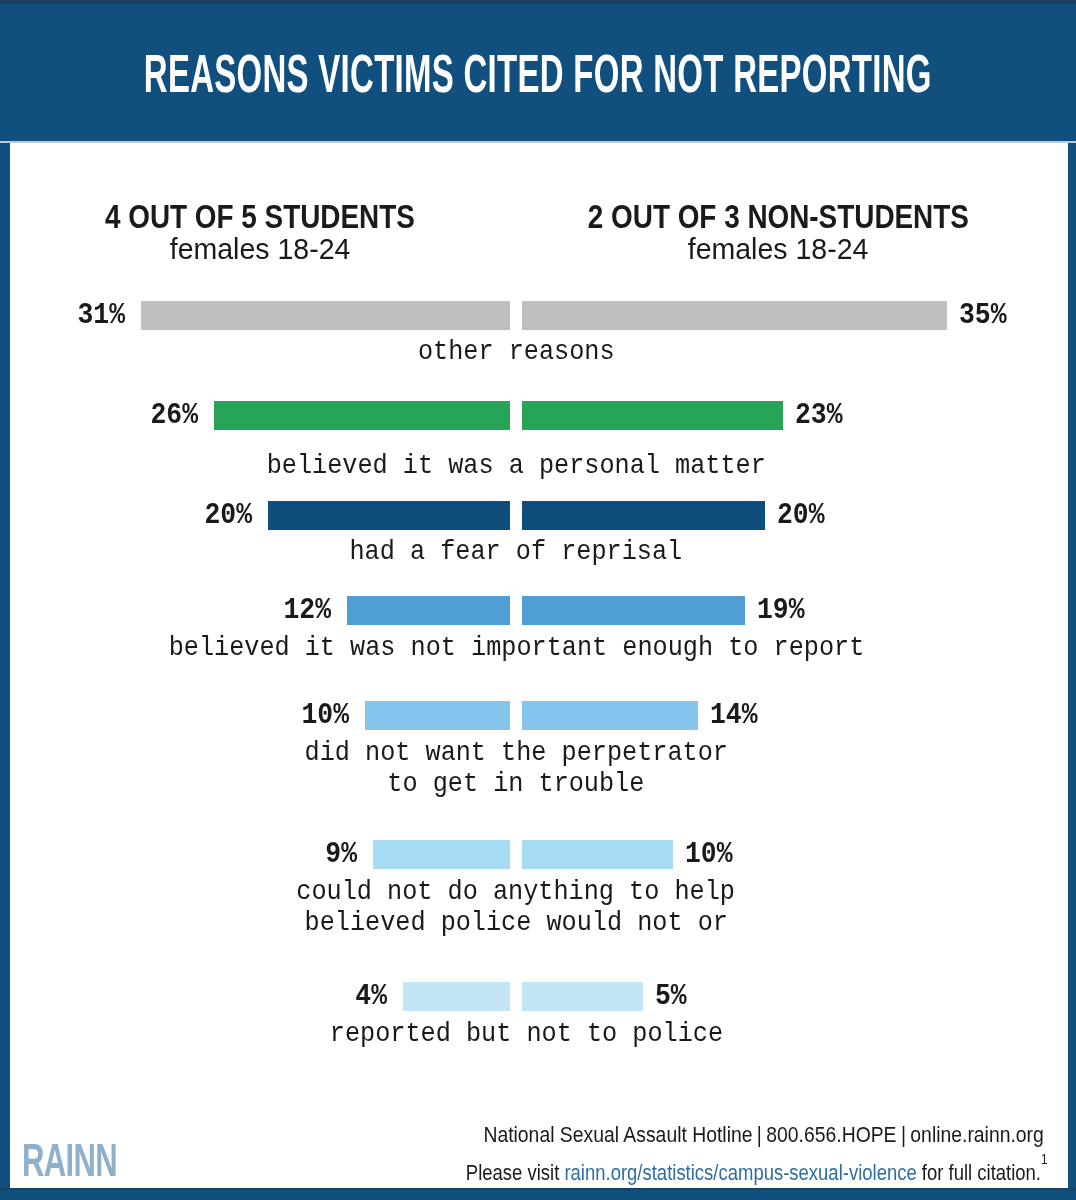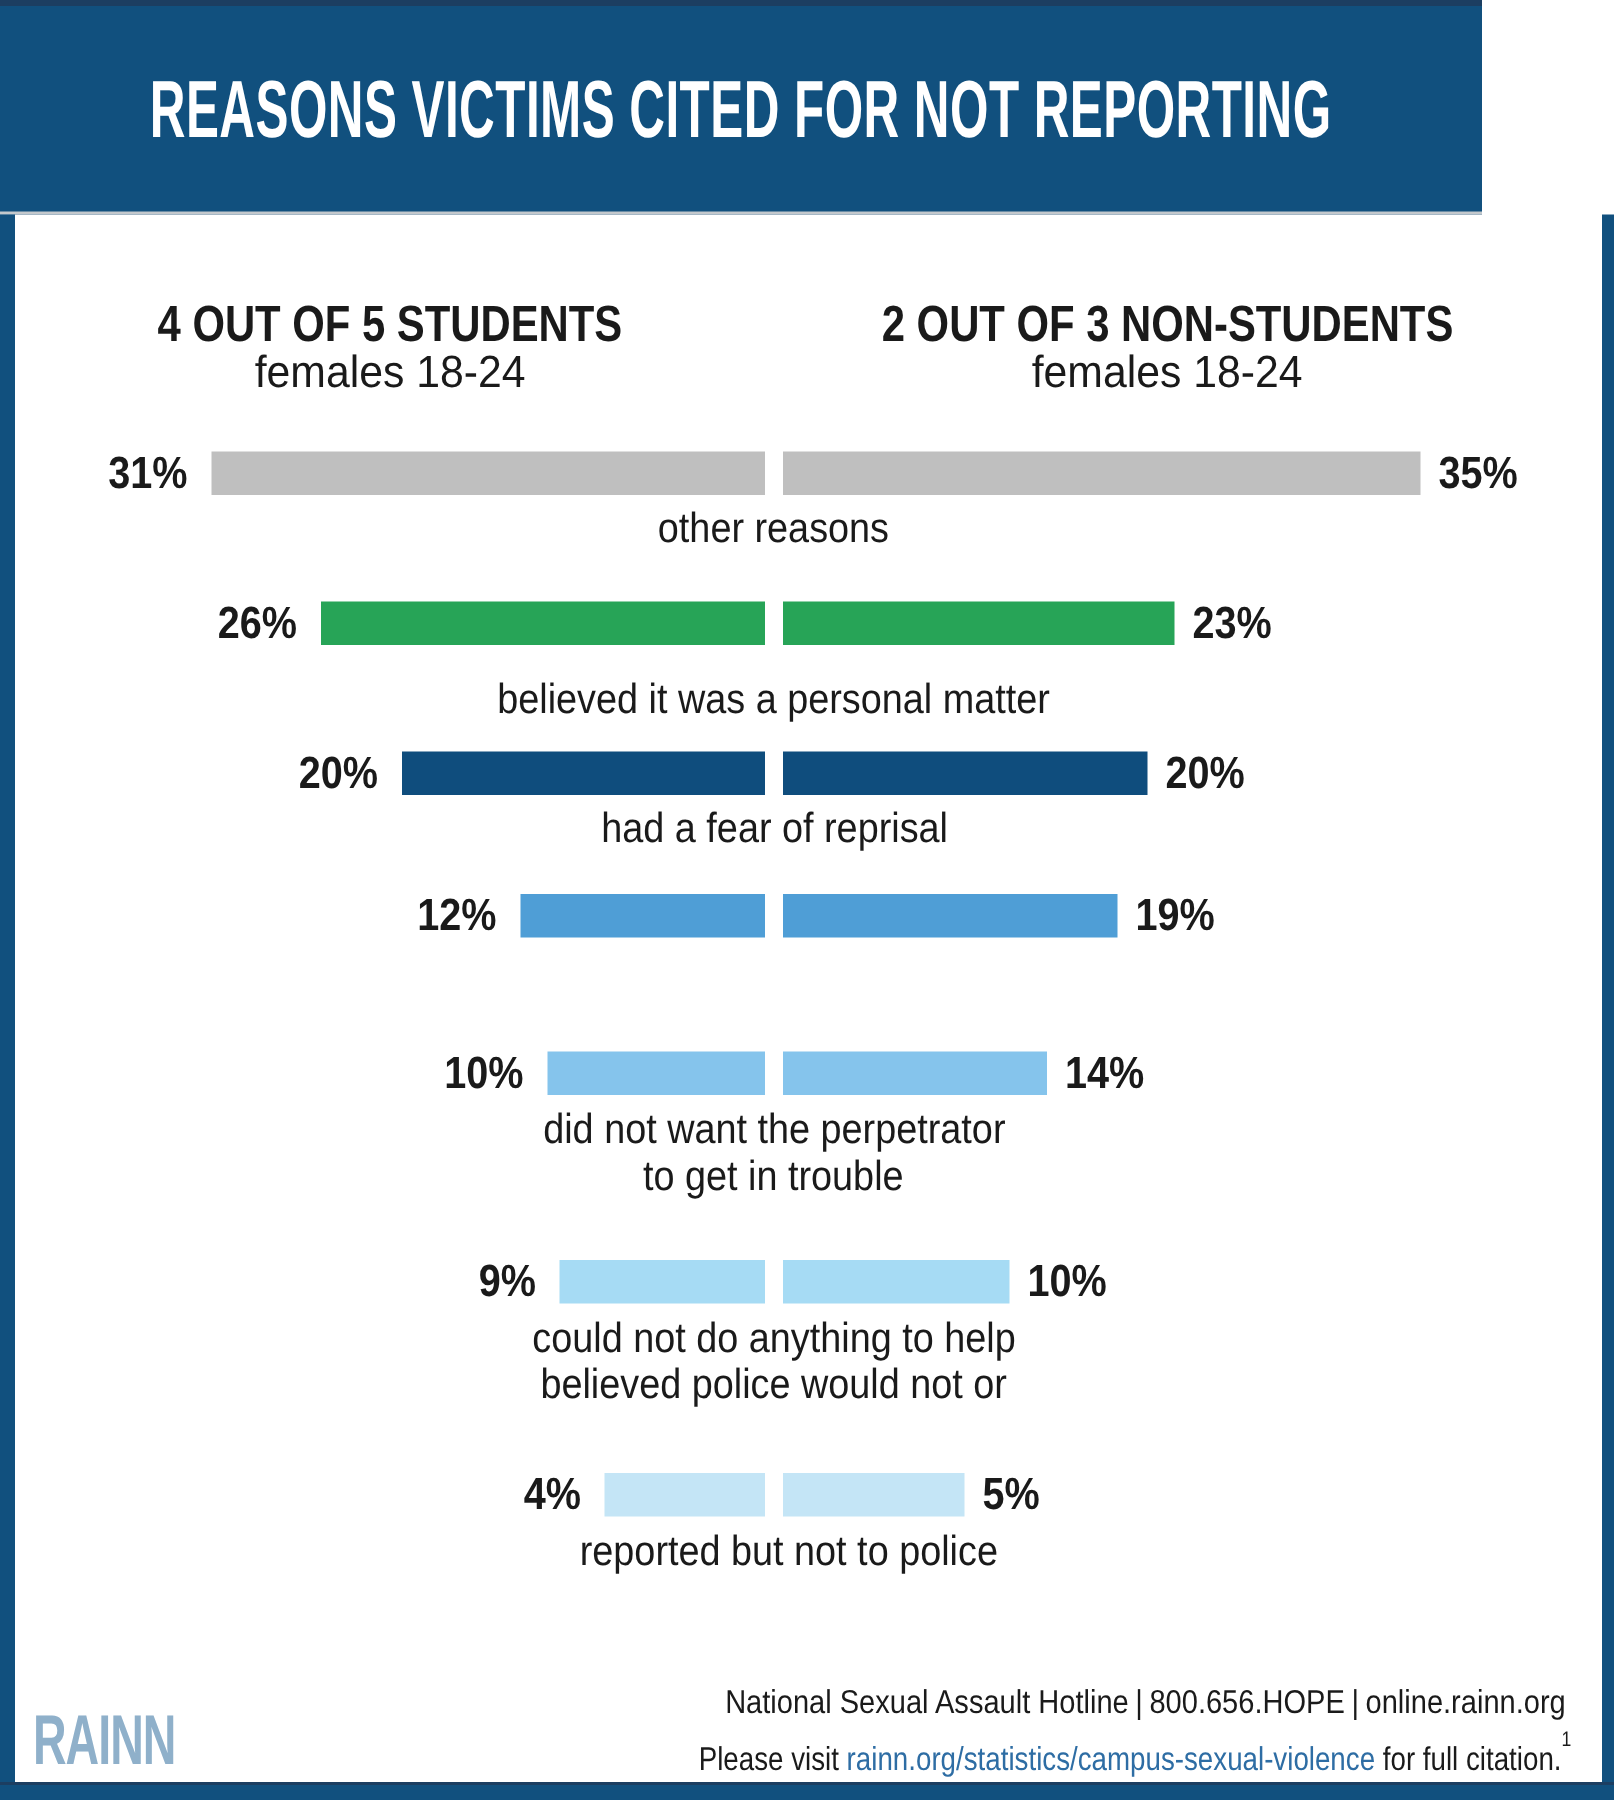--- a/index.html
+++ b/index.html
@@ -5,21 +5,21 @@
   * { margin:0; padding:0; box-sizing:border-box; }
   html,body { background:#ffffff; }
   .page {
     position:relative; width:1076px; height:1200px;
     background:#ffffff; overflow:hidden;
     font-family:"Liberation Sans","DejaVu Sans",sans-serif;
     color:#1A1A1A;
   }
   
   .header-band {
-    position:absolute; top:0; left:0; width:988px; height:143px;
+    position:absolute; top:0; left:0; width:1076px; height:143px;
     background:#11507E;
     border-top:4px solid #1C3E61;
     border-bottom:2px solid #C3C8CC;
     display:flex; align-items:center; justify-content:center;
   }
   .page-title {
     color:#ffffff; font-weight:700; font-size:54px; white-space:nowrap;
     display:inline-block; transform:scaleX(0.61); transform-origin:50% 50%;
     letter-spacing:0.5px;
   }
@@ -30,21 +30,21 @@
   
   .group-head { position:absolute; top:200px; text-align:center; }
   .group-head.left  { left:0;     width:520px; }
   .group-head.right { left:516px; width:524px; }
   .gh-title { font-size:34px; font-weight:700; line-height:32px; white-space:nowrap; }
   .gh-title span { display:inline-block; transform:scaleX(0.82); transform-origin:50% 50%; }
   .gh-sub { font-size:30px; line-height:30px; margin-top:2px; white-space:nowrap; }
   .gh-sub span { display:inline-block; transform:scaleX(0.95); transform-origin:50% 50%; }
 
   
-  #chart { position:absolute; inset:0; }
+  #chart { position:absolute; inset:0;font-family:Liberation Mono, monospace; }
   .bar { position:absolute; height:29px; }
   .pct {
     position:absolute; font-weight:700; font-size:30px; line-height:33px;
     color:#1A1A1A; white-space:nowrap;
   }
   .pct.l { transform:scaleX(0.88); transform-origin:100% 50%; }
   .pct.r { transform:scaleX(0.88); transform-origin:0 50%; }
   .bar-label {
     position:absolute; left:0; width:1032px; text-align:center;
     font-size:28px; line-height:31px; color:#1A1A1A;
@@ -109,20 +109,23 @@
       <div class="bar" style="top: 501px; left: 522px; width: 243px; height: 29px; background: rgb(15, 77, 125);"></div>
       <div class="pct l" style="top: 499px; right: 824px;">20%</div>
       <div class="pct r" style="top: 499px; left: 777px;">20%</div>
       <div class="bar-label" style="top: 536px;">
         <div><span>had a fear of reprisal</span></div>
       </div>
       <div class="bar" style="top: 596px; left: 347px; width: 163px; height: 29px; background: rgb(79, 158, 214);"></div>
       <div class="bar" style="top: 596px; left: 522px; width: 223px; height: 29px; background: rgb(79, 158, 214);"></div>
       <div class="pct l" style="top: 594px; right: 745px;">12%</div>
       <div class="pct r" style="top: 594px; left: 757px;">19%</div>
+      <div class="bar-label" style="top: 632px;">
+        <div><span>believed it was not important enough to report</span></div>
+      </div>
       <div class="bar" style="top: 701px; left: 365px; width: 145px; height: 29px; background: rgb(133, 196, 236);"></div>
       <div class="bar" style="top: 701px; left: 522px; width: 176px; height: 29px; background: rgb(133, 196, 236);"></div>
       <div class="pct l" style="top: 699px; right: 727px;">10%</div>
       <div class="pct r" style="top: 699px; left: 710px;">14%</div>
       <div class="bar-label" style="top: 737px;">
         <div><span>did not want the perpetrator</span></div>
         <div><span>to get in trouble</span></div>
       </div>
       <div class="bar" style="top: 840px; left: 373px; width: 137px; height: 29px; background: rgb(166, 219, 244);"></div>
       <div class="bar" style="top: 840px; left: 522px; width: 151px; height: 29px; background: rgb(166, 219, 244);"></div>

